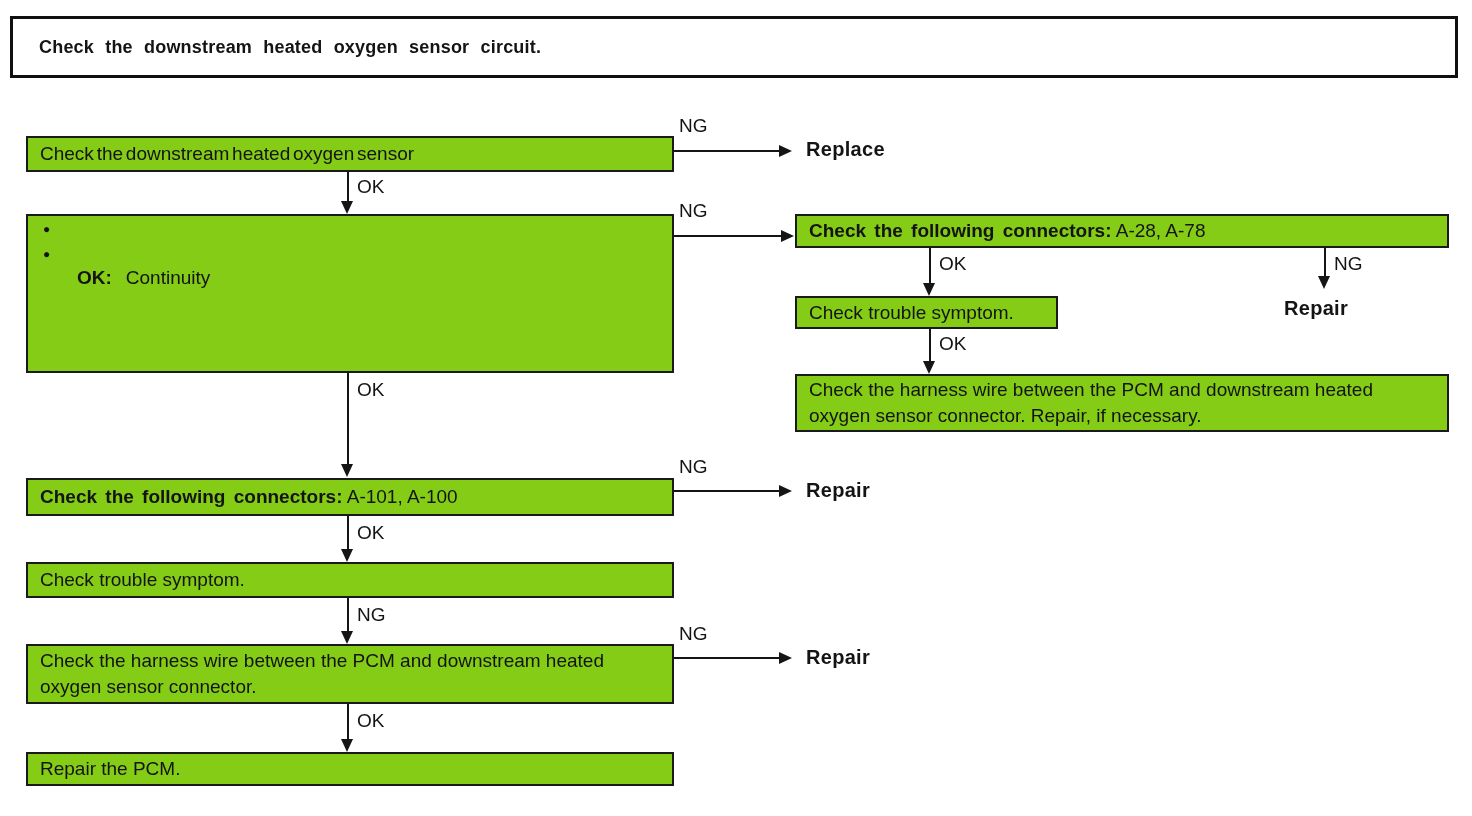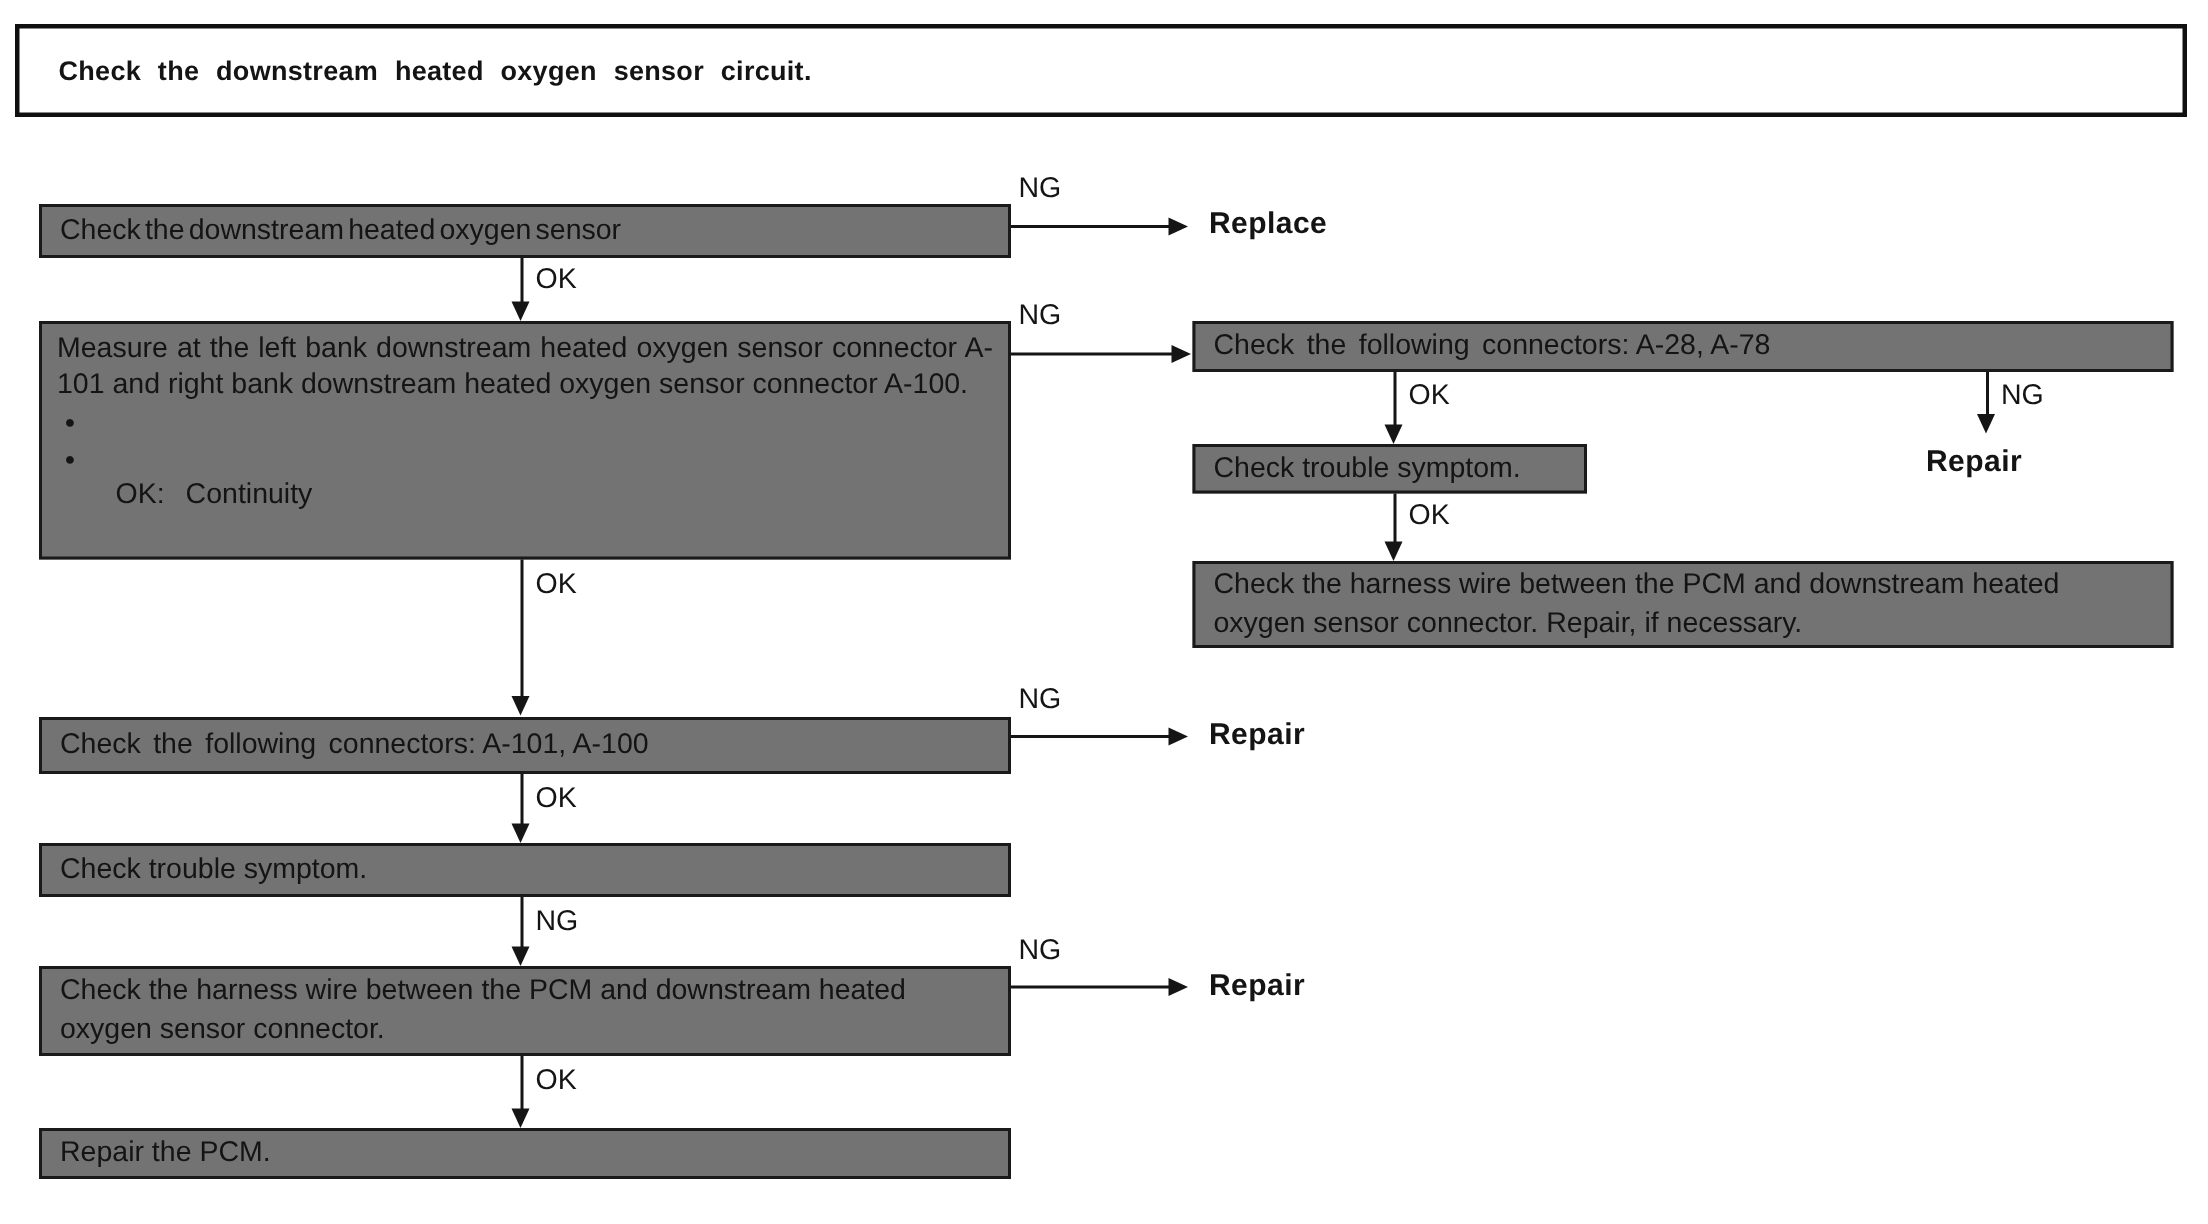--- a/index.html
+++ b/index.html
@@ -7,41 +7,41 @@
     position:relative;
     width:1472px;height:816px;
     background:#ffffff;
     font-family:"Liberation Sans", sans-serif;
     color:#141414;
     overflow:hidden;
   }
   .box{
     position:absolute;
     border:2px solid #1a1a1a;
-    background:#737373;
+    background:#84cc16;
     box-sizing:border-box;
     font-size:19px;
     display:flex;
     align-items:center;
   }
   .box .pad{padding-left:12px;padding-right:8px;}
   .title-box{
     position:absolute;
     left:10px;top:16px;width:1448px;height:62px;
     border:3px solid #101010;
     box-sizing:border-box;
     background:#fff;
     display:flex;align-items:center;
   }
   .title-box .t{
     font-size:18px;font-weight:bold;word-spacing:6px;
     padding-left:26px;letter-spacing:.2px;
   }
   .multi{display:block;align-items:flex-start;}
-  .bold{font-weight:normal;word-spacing:3px;text-align:right;}
+  .bold{font-weight:bold;word-spacing:3px;text-align:right;}
   .tight{word-spacing:-2.5px;}
   .vline{position:absolute;width:2px;background:#151515;}
   .hline{position:absolute;height:2px;background:#151515;}
   .vhead{position:absolute;width:0;height:0;
     border-left:6px solid transparent;border-right:6px solid transparent;
     border-top:13px solid #151515;}
   .hhead{position:absolute;width:0;height:0;
     border-top:6px solid transparent;border-bottom:6px solid transparent;
     border-left:13px solid #151515;}
   .elabel{position:absolute;font-size:19px;color:#141414;}
@@ -69,21 +69,20 @@
 
   <div class="title-box">
     <span class="t">Check the downstream heated oxygen sensor circuit.</span>
   </div>
 
   <div class="box" style="left:26px;top:136px;width:648px;height:36px;">
     <span class="pad tight">Check the downstream heated oxygen sensor</span>
   </div>
 
   <div class="box multi" style="left:26px;top:214px;width:648px;height:159px;">
-    <div class="para">Measure at the left bank downstream heated oxygen sensor connector A-101 and right bank downstream heated oxygen sensor connector A-100.</div>
     <div class="bullet-row">
       <span class="glyph">●</span>
     </div>
     <div class="bullet-row">
       <span class="glyph">●</span>
     </div>
     <div class="okline">
       <span class="bold">OK:</span><span class="val">Continuity</span>
     </div>
   </div>

